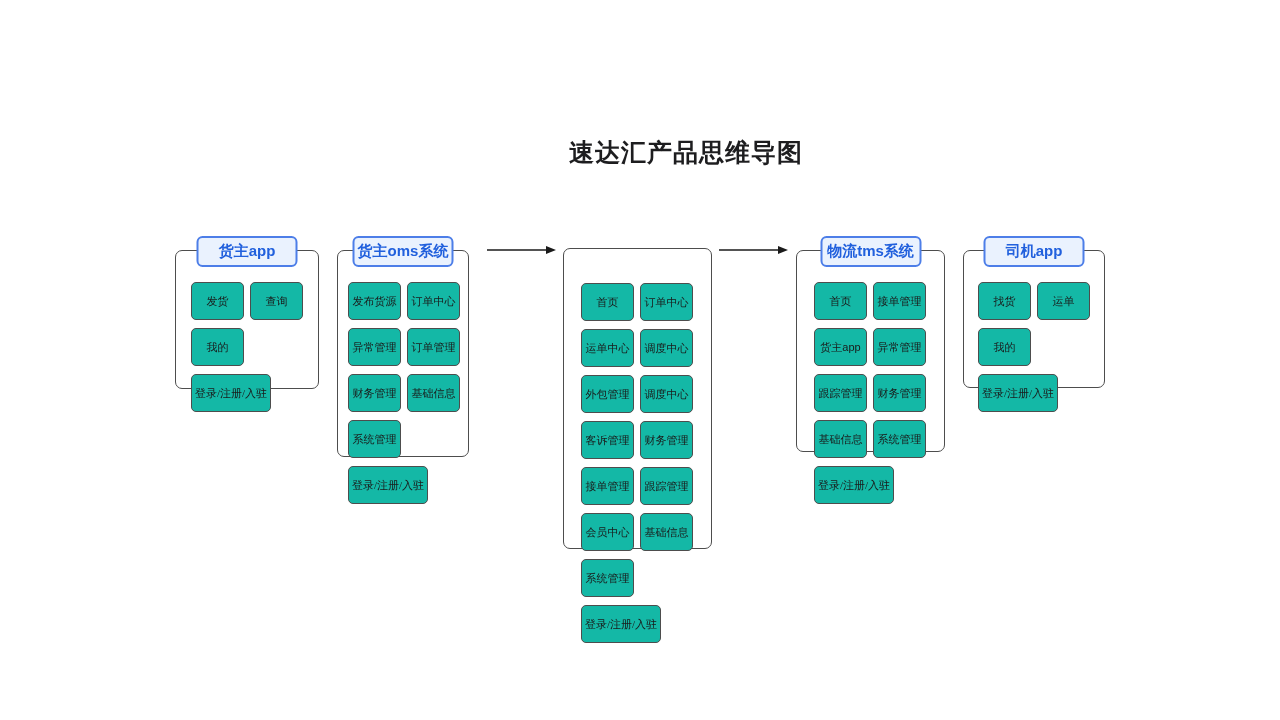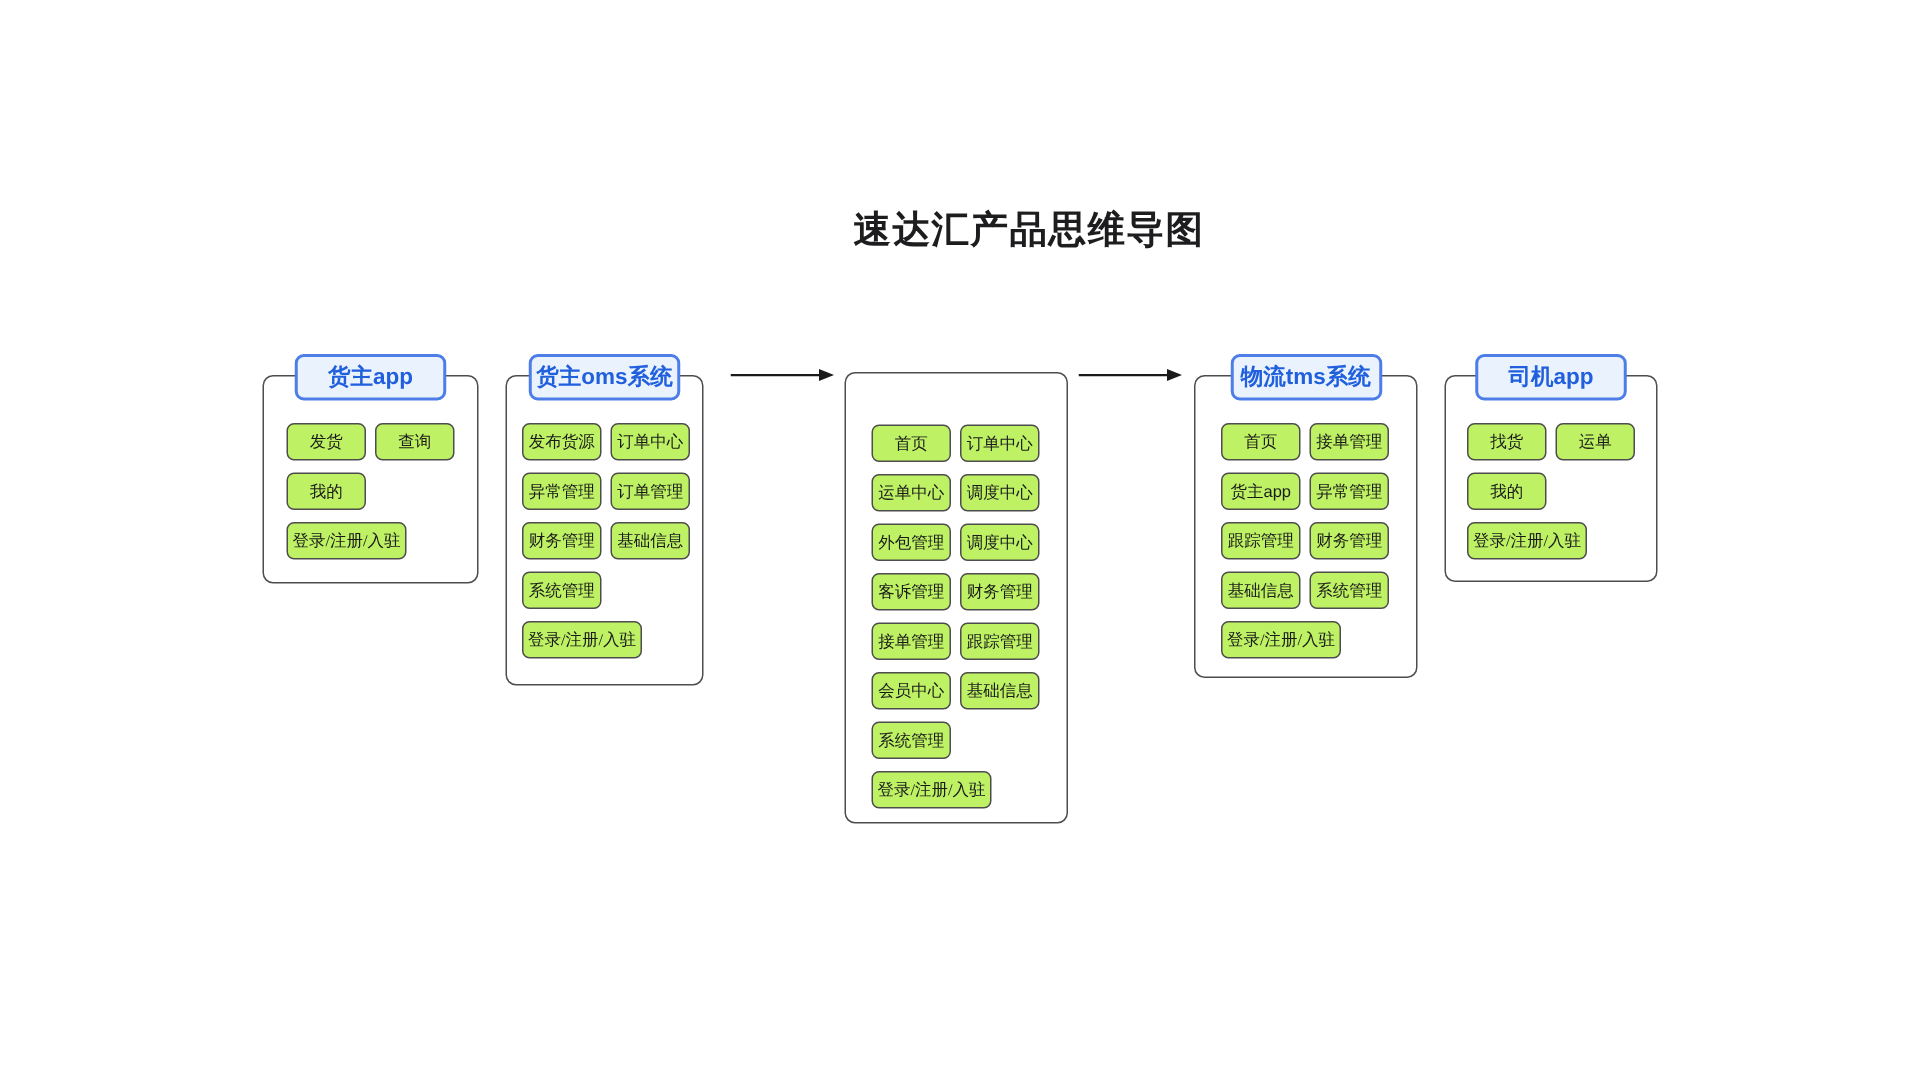--- a/index.html
+++ b/index.html
@@ -44,21 +44,21 @@
   .nodes{
     position:absolute;top:31px;width:114px;
     display:flex;flex-wrap:wrap;column-gap:6px;row-gap:8px;
   }
   .col1 .nodes{left:15px}
   .col2 .nodes{left:10px}
   .col3 .nodes{left:17px;top:34px}
   .col4 .nodes{left:17px}
   .col5 .nodes{left:14px}
   .node{
-    box-sizing:border-box;width:53px;height:25px;background:#bef264;
+    box-sizing:border-box;width:53px;height:38px;background:#14b8a6;
     border:1px solid var(--node-border);border-radius:5px;
     display:flex;align-items:center;justify-content:center;
     font-size:11px;color:#1a1a1a;white-space:nowrap;overflow:hidden;
   }
   .node.wide{width:80px;font-family:Liberation Serif, serif;}
   .arrow{position:absolute;}
   .arrow1{left:487px;top:244px;}
   .arrow2{left:719px;top:244px;}
   .arrow line{stroke:#1a1a1a;stroke-width:1.5;}
   .arrow polygon{fill:#1a1a1a;}

